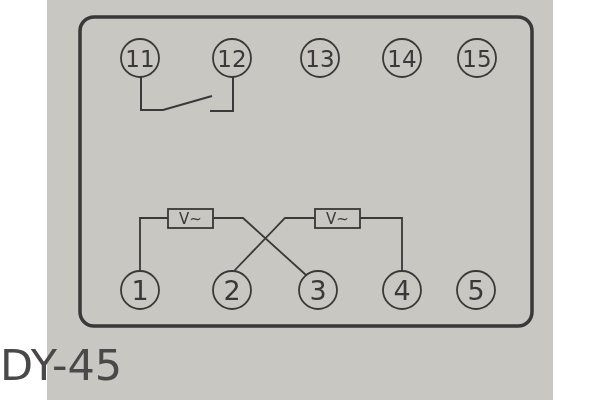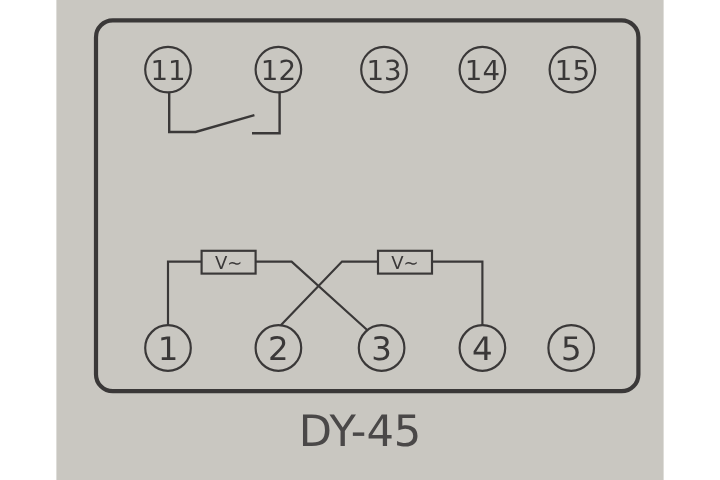--- a/index.html
+++ b/index.html
@@ -1,20 +1,20 @@
 <!DOCTYPE html>
 <html><head>
 <meta charset="utf-8">
 <style>
   html,body{margin:0;padding:0;}
   body{width:600px;height:400px;background:#ffffff;position:relative;overflow:hidden;}
   #photo{position:absolute;left:47px;top:0;width:506px;height:400px;background:#c9c7c1;}
   svg{position:absolute;left:0;top:0;}
   .term-text{font-family:"DejaVu Sans",sans-serif;fill:#3a3838;}
-  .caption{position:absolute;left:0;width:600px;top:340px;text-align:center;font-family:"DejaVu Sans",sans-serif;font-size:36px;color:#4a4848;letter-spacing:0px;}
+  .caption{position:absolute;left:0;width:600px;top:340px;text-align:left;font-family:"DejaVu Sans",sans-serif;font-size:43px;color:#4a4848;letter-spacing:0px;}
 </style>
 </head>
 <body>
 
 <div id="photo"></div>
 
 <svg width="600" height="400" viewBox="0 0 600 400">
 
   <rect x="80" y="17" width="452" height="309" rx="14" ry="14" fill="none" stroke="#3a3838" stroke-width="3.5"></rect>
 

